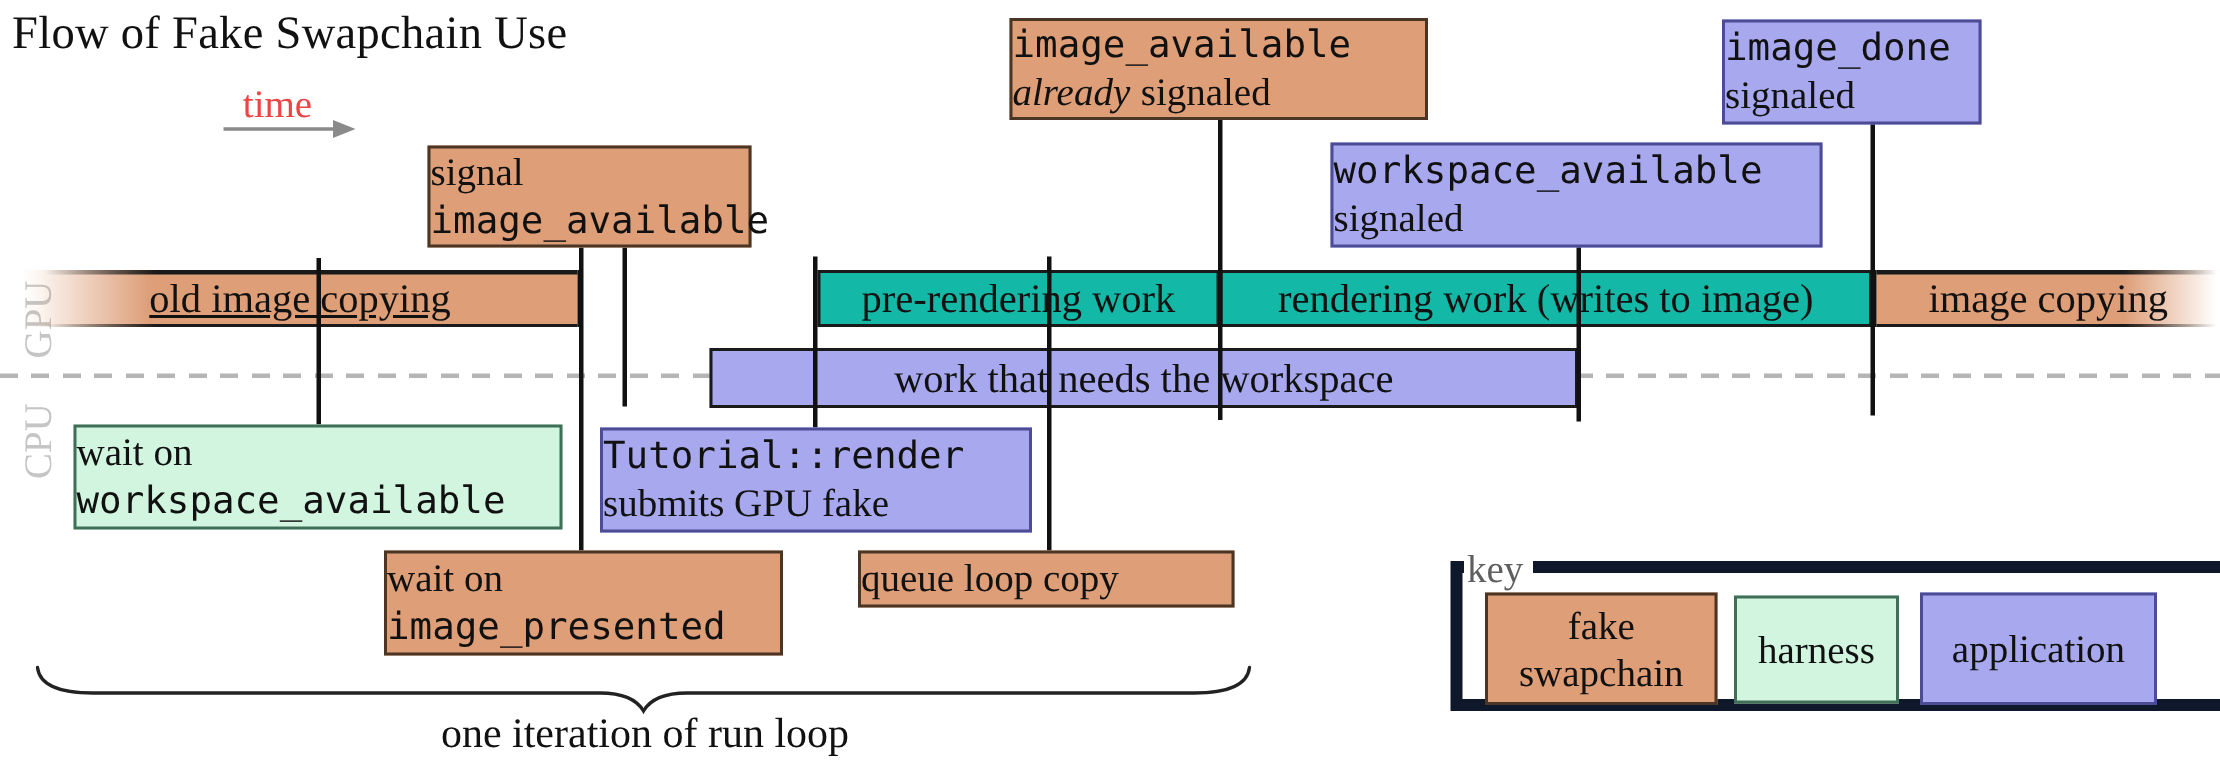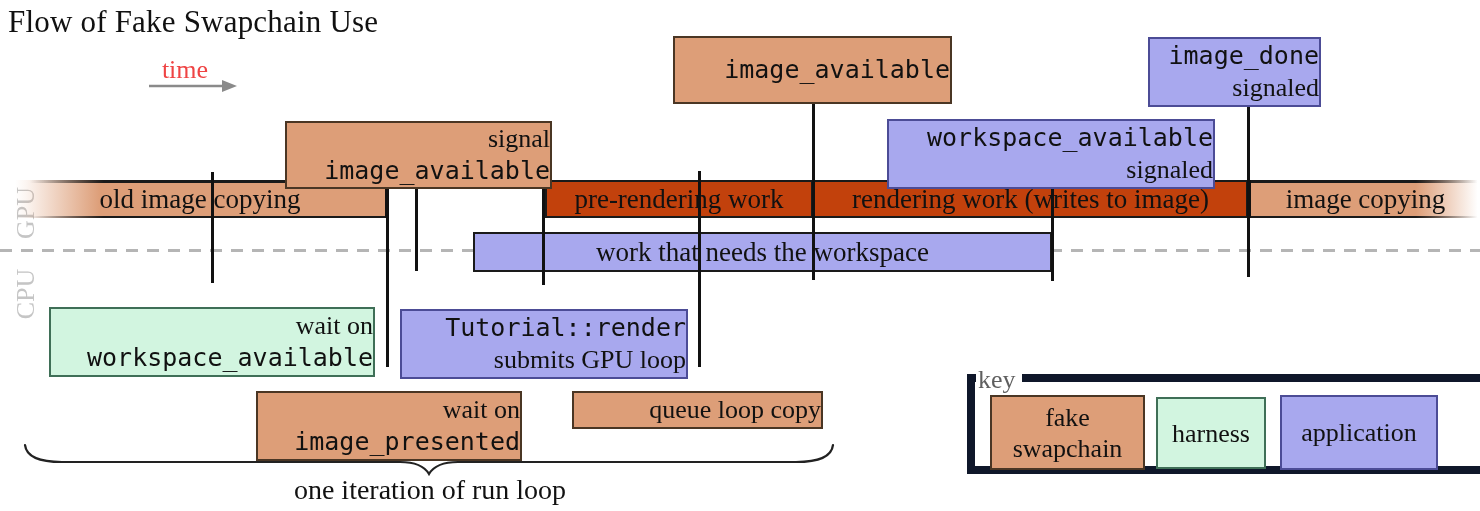--- a/index.html
+++ b/index.html
@@ -18,46 +18,46 @@
   .axis-gpu{left:-16px;top:198px;}
   .axis-cpu{left:-16px;top:279px;}
 
   .dashed-line{left:0;top:249px;width:1480px;height:3px;z-index:1;
     background:repeating-linear-gradient(to right,#b5b5b5 0 12px,transparent 12px 21px);}
 
   
   .band{top:180px;height:38px;z-index:2;display:flex;align-items:center;justify-content:center;
         font-size:27px;}
   .band-fadeL{left:15px;width:373px;border-right:3px solid #111;
-    background:linear-gradient(to right, rgba(221,158,120,0) 0%, rgba(221,158,120,.1) 3%, rgba(221,158,120,1) 23%, rgba(221,158,120,1) 100%);}
+    background:linear-gradient(to right, rgba(221,158,120,0) 0%, rgba(221,158,120,.1) 3%, rgba(221,158,120,1) 23%, rgba(221,158,120,1) 100%);text-decoration:underline;}
   .band-fadeL::before,.band-fadeL::after{content:"";position:absolute;left:0;right:0;height:2.5px;
     background:linear-gradient(to right, rgba(26,26,26,0) 0%, rgba(26,26,26,0) 4%, #1a1a1a 24%, #1a1a1a 100%);}
   .band-fadeL::before{top:0;} .band-fadeL::after{bottom:0;}
-  .band-solid{border:2px solid #1a1a1a;background:#c2410c;}
+  .band-solid{border:2px solid #1a1a1a;background:#14b8a6;}
   .band-pre{left:545px;width:268px;}
   .band-render{left:813px;width:435px;}
   .band-fadeR{left:1248px;width:232px;border-left:3px solid #111;
     background:linear-gradient(to right, rgba(221,158,120,1) 0%, rgba(221,158,120,1) 72%, rgba(221,158,120,0) 99%);}
   .band-fadeR::before,.band-fadeR::after{content:"";position:absolute;left:0;right:0;height:2.5px;
     background:linear-gradient(to right, #1a1a1a 0%, #1a1a1a 72%, rgba(26,26,26,0) 99%);}
   .band-fadeR::before{top:0;} .band-fadeR::after{bottom:0;}
 
   .work-box{left:473px;top:232px;width:579px;height:40px;z-index:2;background:#a8a8ee;
     border:2px solid #1a1a1a;display:flex;align-items:center;justify-content:center;font-size:27px;}
 
   .evline{width:3px;background:#111;z-index:3;}
 
-  .callout{z-index:4;display:flex;flex-direction:column;align-items:flex-end;justify-content:center;
-    text-align:center;font-size:26px;line-height:32px;margin-top:24px;}
+  .callout{z-index:4;display:flex;flex-direction:column;align-items:flex-start;justify-content:center;
+    text-align:center;font-size:26px;line-height:32px;}
   .c-swap{background:#dd9e78;border:2px solid #4a3624;}
   .c-app{background:#a8a8ee;border:2px solid #4c4c96;}
   .c-harness{background:#d2f5e0;border:2px solid #3f6f57;}
   .callout .mono{font-size:25px;}
 
-  .box-signal{left:285px;top:97px;width:267px;height:68px;}
+  .box-signal{left:285px;top:97px;width:216px;height:68px;}
   .box-already{left:673px;top:12px;width:279px;height:68px;}
   .box-workspace-sig{left:887px;top:95px;width:328px;height:70px;}
   .box-imagedone{left:1148px;top:13px;width:173px;height:70px;}
   .box-waitws{left:49px;top:283px;width:326px;height:70px;}
   .box-tutorial{left:400px;top:285px;width:288px;height:70px;}
   .box-waitip{left:256px;top:367px;width:266px;height:70px;}
   .box-queue{left:572px;top:367px;width:251px;height:38px;}
   .it{font-style:italic;}
   .gap-l{margin-left:7px;}
 
@@ -117,40 +117,43 @@
   <div class="abs evline" style="left:1050.5px;top:164px;height:117px;"></div>
   <div class="abs evline" style="left:1246.5px;top:82px;height:195px;"></div>
 
   <div class="abs callout c-swap box-signal">
     <div class="serif">signal</div>
     <div class="mono">image_available</div>
   </div>
 
   <div class="abs callout c-swap box-already">
     <div class="mono">image_available</div>
+    <div>
+      <span class="serif it">already</span><span class="serif gap-l">signaled</span>
+    </div>
   </div>
 
   <div class="abs callout c-app box-workspace-sig">
     <div class="mono">workspace_available</div>
     <div class="serif">signaled</div>
   </div>
 
   <div class="abs callout c-app box-imagedone">
     <div class="mono">image_done</div>
     <div class="serif">signaled</div>
   </div>
 
   <div class="abs callout c-harness box-waitws">
     <div class="serif">wait on</div>
     <div class="mono">workspace_available</div>
   </div>
 
   <div class="abs callout c-app box-tutorial">
     <div class="mono">Tutorial::render</div>
-    <div class="serif">submits GPU loop</div>
+    <div class="serif">submits GPU fake</div>
   </div>
 
   <div class="abs callout c-swap box-waitip">
     <div class="serif">wait on</div>
     <div class="mono">image_presented</div>
   </div>
 
   <div class="abs callout c-swap box-queue">
     <div class="serif">queue loop copy</div>
   </div>

